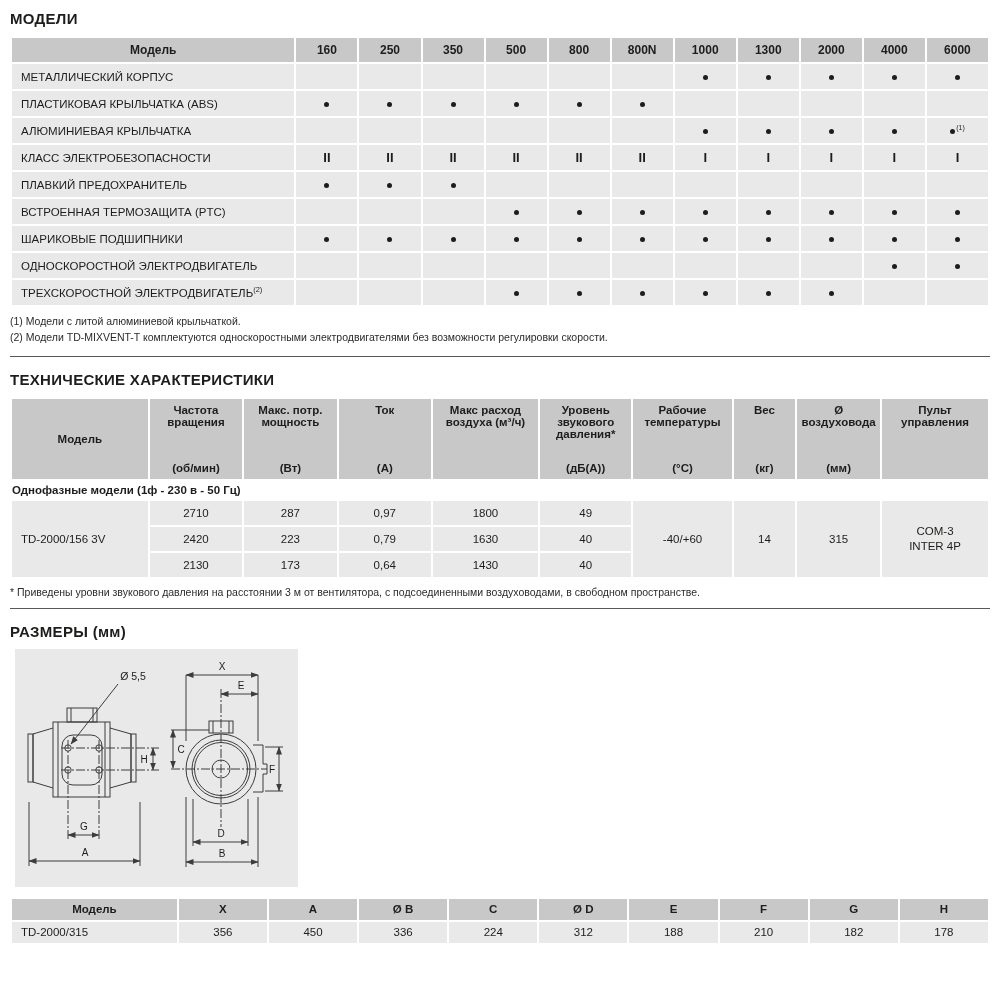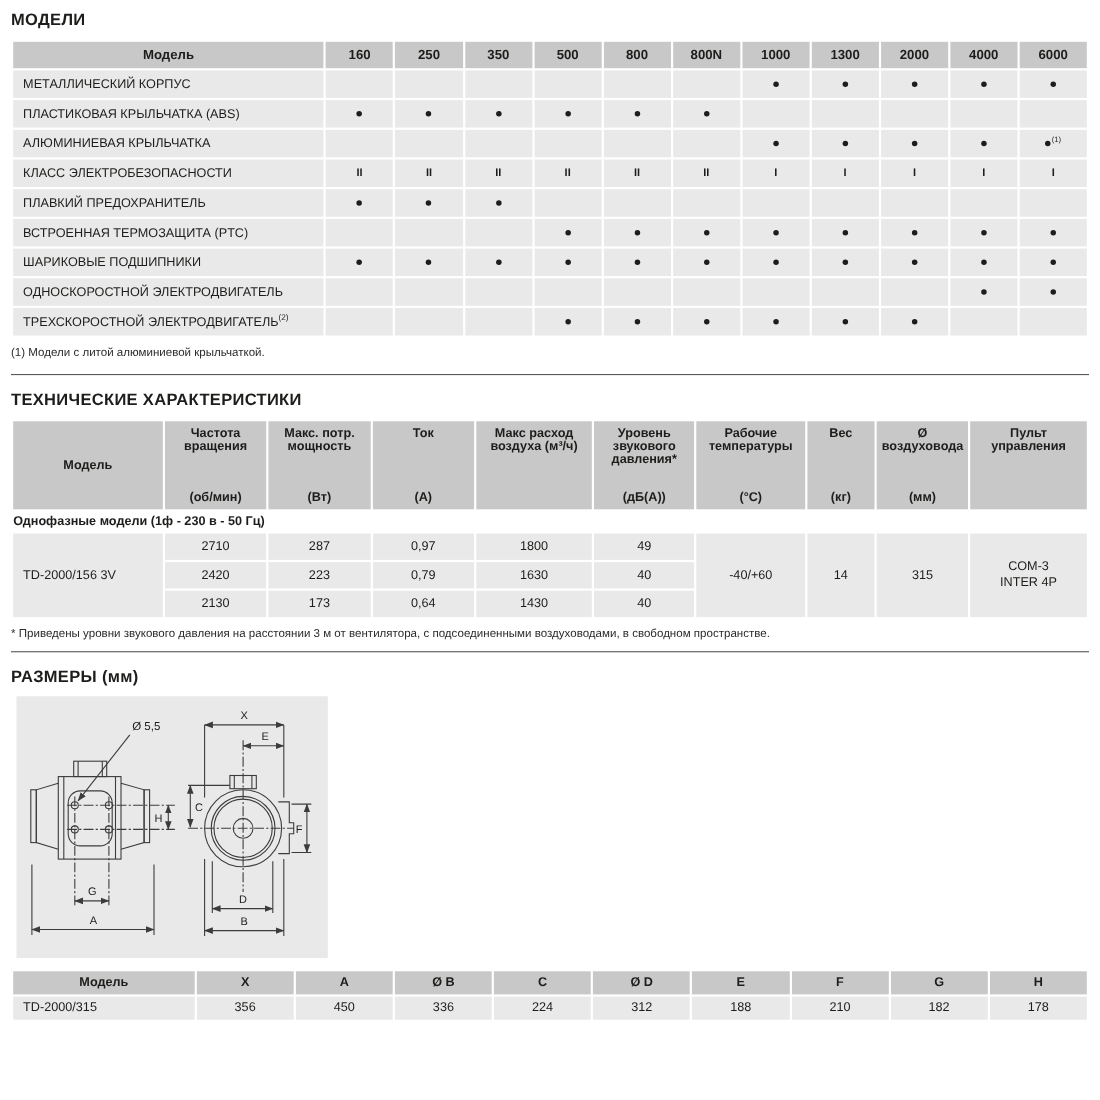--- a/index.html
+++ b/index.html
@@ -14,21 +14,21 @@
   body{font-family:"Liberation Sans",sans-serif;color:var(--text);height:1000px;overflow:hidden}
   .page{padding:8px 10px 0 10px}
   h2.sec{font-size:15px;font-weight:bold;letter-spacing:.3px;margin:2px 0 9px 0}
   table{width:100%;border-collapse:separate;border-spacing:2px;table-layout:fixed}
 
   
   .models thead th{background:var(--hdr);font-size:12px;font-weight:bold;height:24px;text-align:center;vertical-align:middle}
   .models thead th.lblcol{text-align:center}
   .models tbody th{background:var(--cell);font-weight:normal;font-size:11.5px;text-align:left;padding:0 9px;height:25px;vertical-align:middle;white-space:nowrap}
   .models tbody td{background:var(--cell);text-align:center;vertical-align:middle;font-size:11px}
-  .models td.cls{font-weight:bold;font-size:10px}
+  .models td.cls{font-weight:bold;font-size:13px}
   .dot{display:inline-block;width:5px;height:5px;border-radius:50%;background:var(--text);vertical-align:middle}
   sup.lblsup{font-size:7.5px;vertical-align:super;line-height:0}
   sup.cellsup{font-size:7px;vertical-align:super;line-height:0;margin-left:1px}
 
   .footnotes{font-size:10.5px;line-height:1.5;margin:7px 0 10px 0;color:#2b2b2a}
   hr.rule{border:none;border-top:1px solid var(--rule);margin:4px 0 14px 0}
 
   
   .tech th,.tech td{vertical-align:middle}
   .tech thead th{background:var(--hdr);font-size:11.5px;font-weight:bold;text-align:center;height:80px;padding:5px 1px;vertical-align:top}
@@ -214,20 +214,21 @@
           <td><span class="dot"></span></td>
           <td><span class="dot"></span></td>
           <td></td>
           <td></td>
         </tr>
       </tbody>
   </table>
 
   <div class="footnotes">
     <div>(1) Модели с литой алюминиевой крыльчаткой.</div>
+    <div>(2) Модели TD-MIXVENT-T комплектуются односкоростными электродвигателями без возможности регулировки скорости.</div>
   </div>
 
   <hr class="rule">
 
   <h2 class="sec">ТЕХНИЧЕСКИЕ ХАРАКТЕРИСТИКИ</h2>
 
   <table class="tech">
     <colgroup>
       <col style="width:14.1%">
         <col style="width:9.6%">

